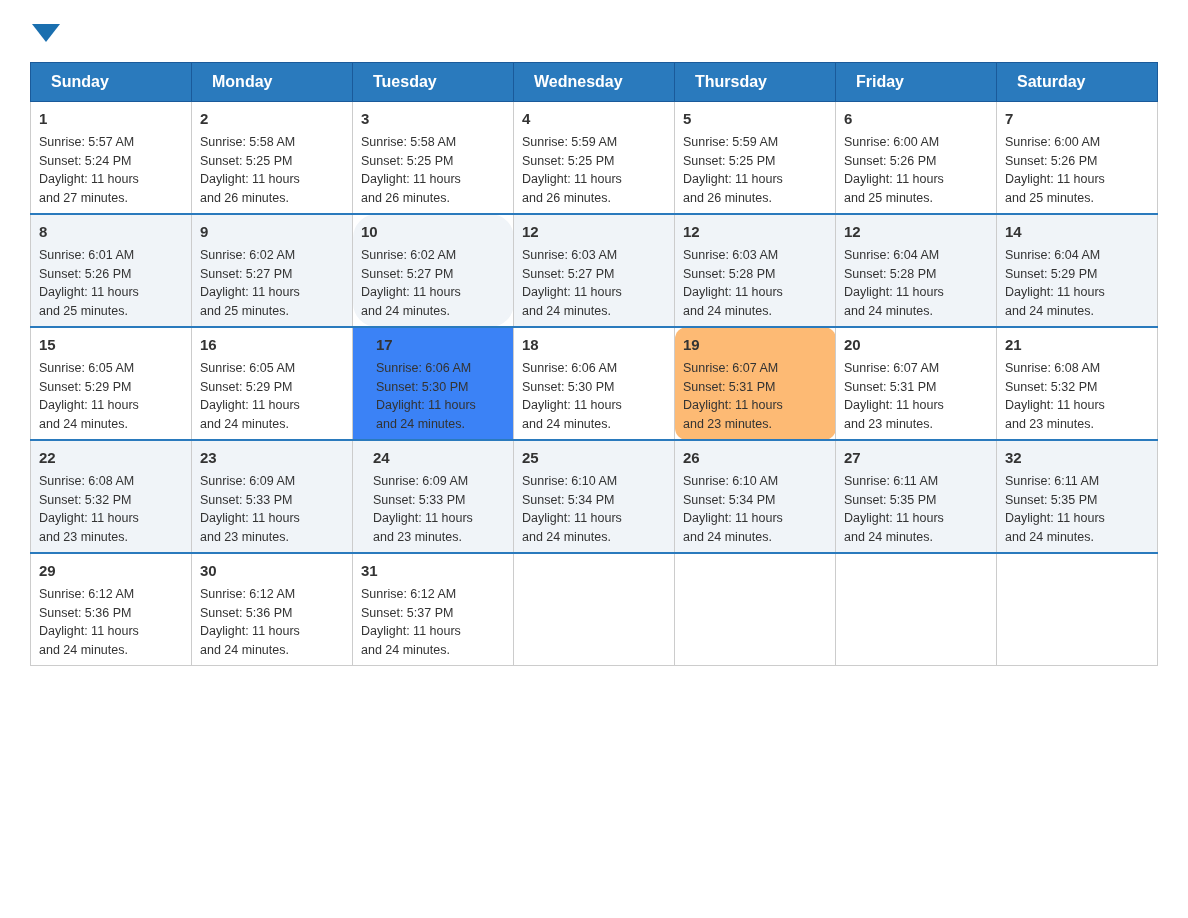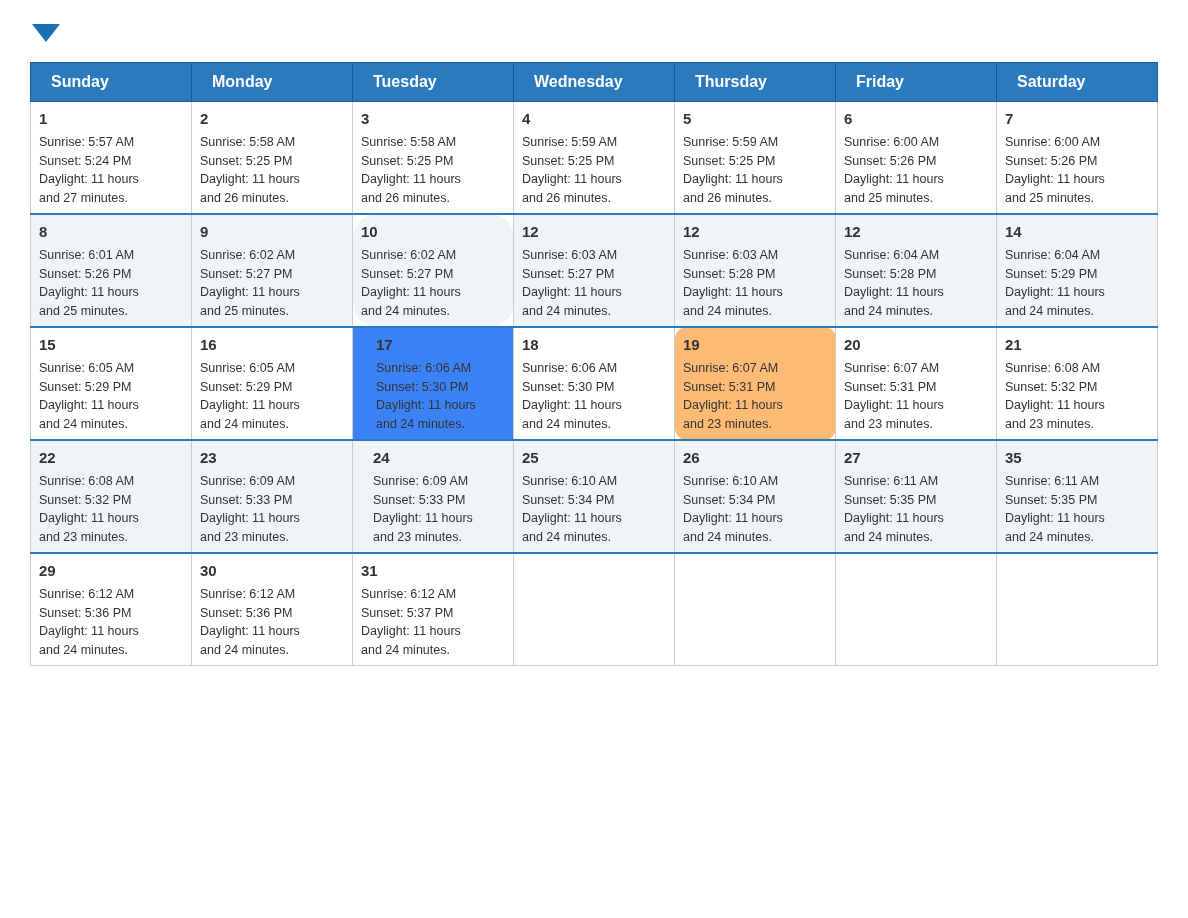--- a/index.html
+++ b/index.html
@@ -262,21 +262,21 @@
         </td>
         <td style="background-color: rgb(240, 244, 248);">
           <span class="day-number">26</span>
           <span class="day-info">Sunrise: 6:10 AM<br>Sunset: 5:34 PM<br>Daylight: 11 hours<br>and 24 minutes.</span>
         </td>
         <td style="background-color: rgb(240, 244, 248);">
           <span class="day-number">27</span>
           <span class="day-info">Sunrise: 6:11 AM<br>Sunset: 5:35 PM<br>Daylight: 11 hours<br>and 24 minutes.</span>
         </td>
         <td style="background-color: rgb(240, 244, 248);">
-          <span class="day-number">35</span>
+          <span class="day-number">32</span>
           <span class="day-info">Sunrise: 6:11 AM<br>Sunset: 5:35 PM<br>Daylight: 11 hours<br>and 24 minutes.</span>
         </td>
       </tr>
       <tr class="row-separator">
         <td style="background-color: rgb(255, 255, 255);">
           <span class="day-number">29</span>
           <span class="day-info">Sunrise: 6:12 AM<br>Sunset: 5:36 PM<br>Daylight: 11 hours<br>and 24 minutes.</span>
         </td>
         <td style="background-color: rgb(255, 255, 255);">
           <span class="day-number">30</span>

